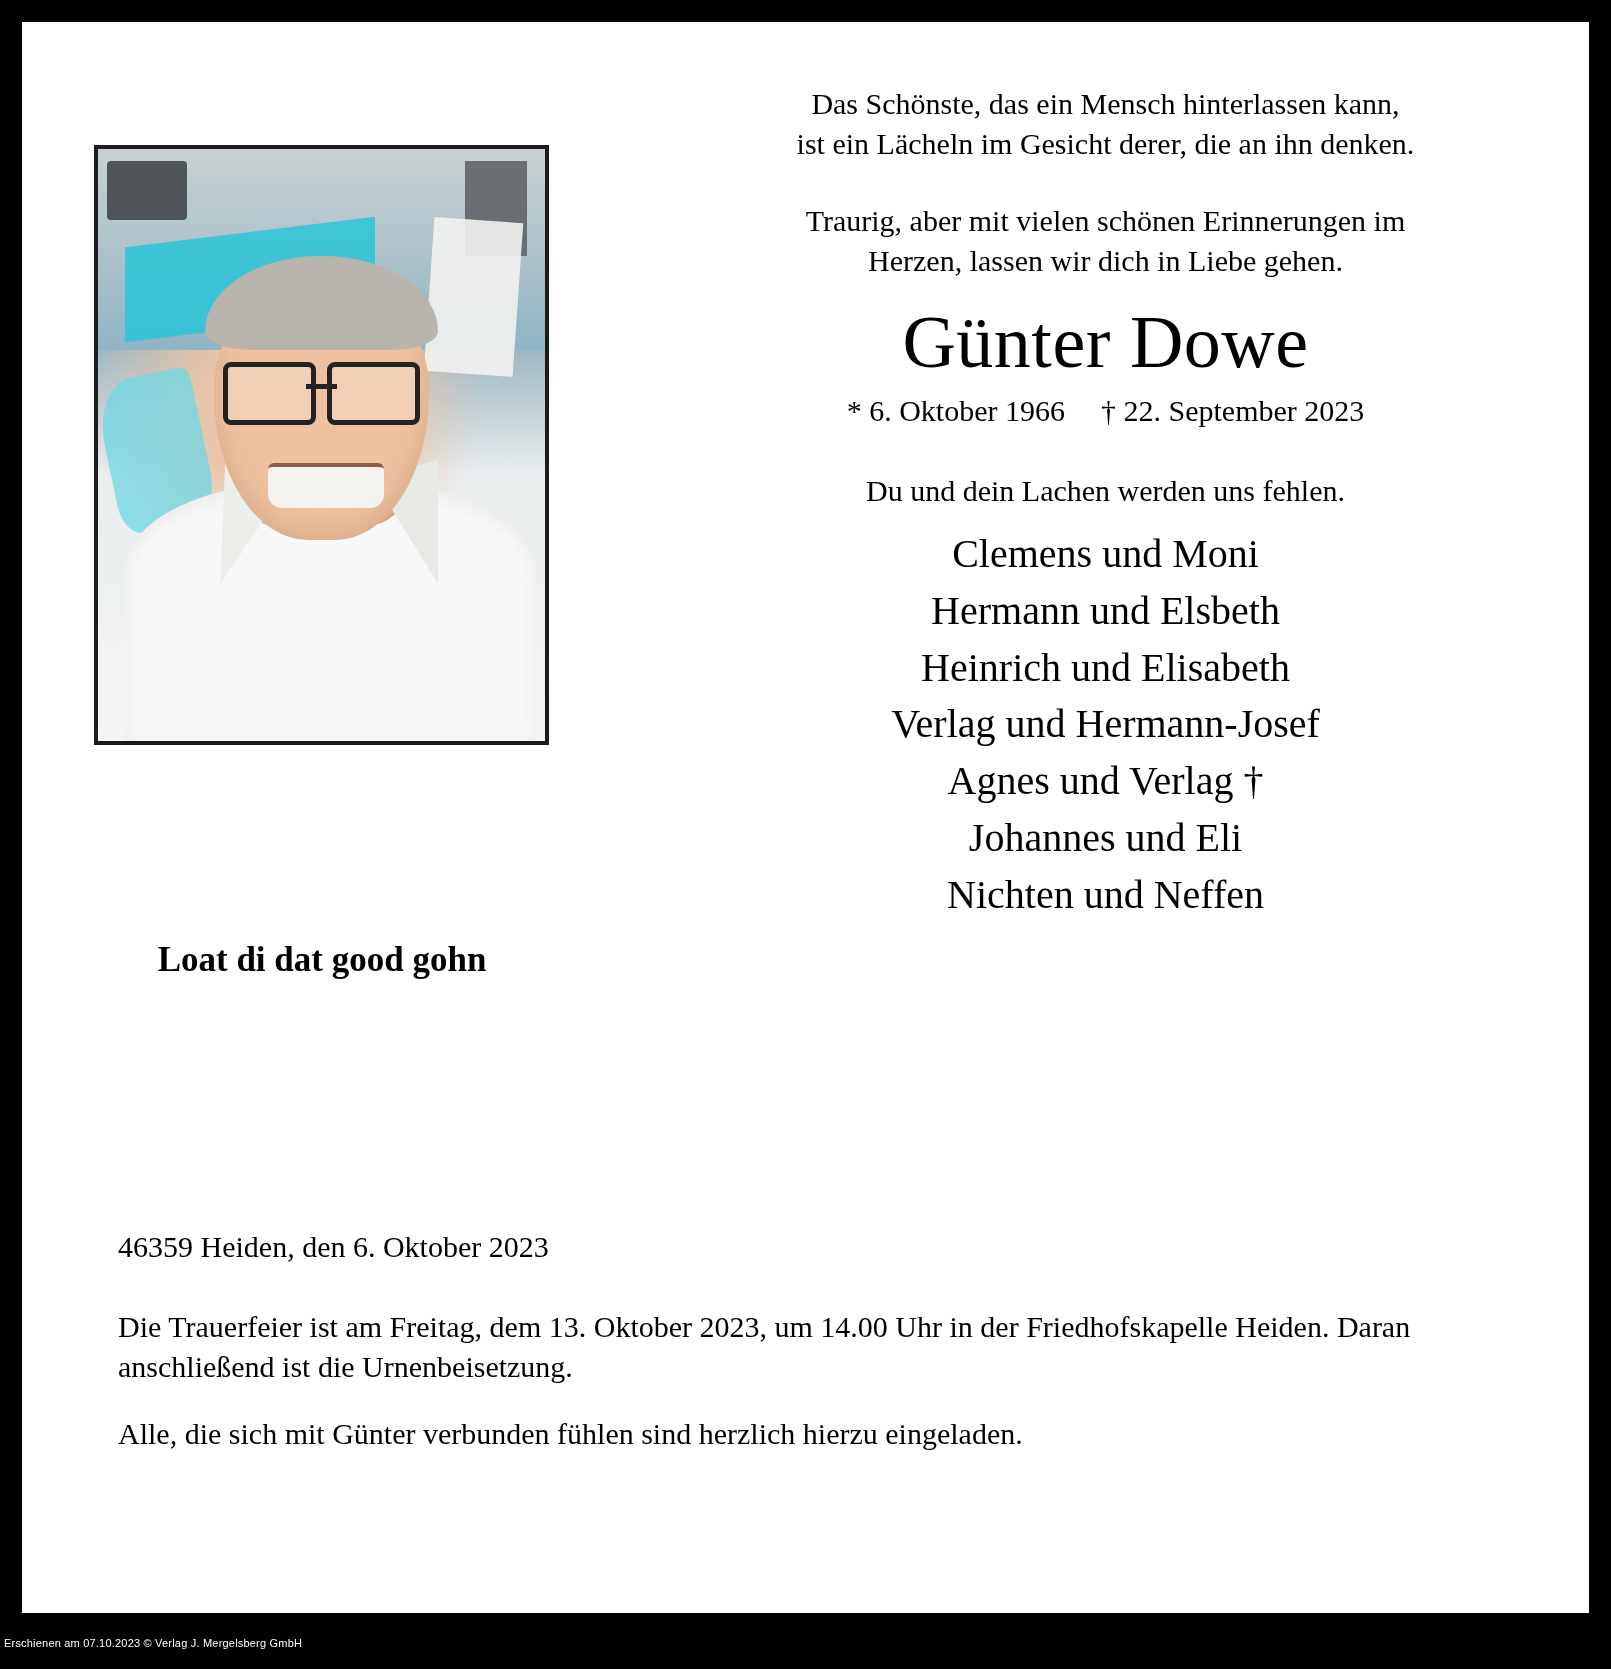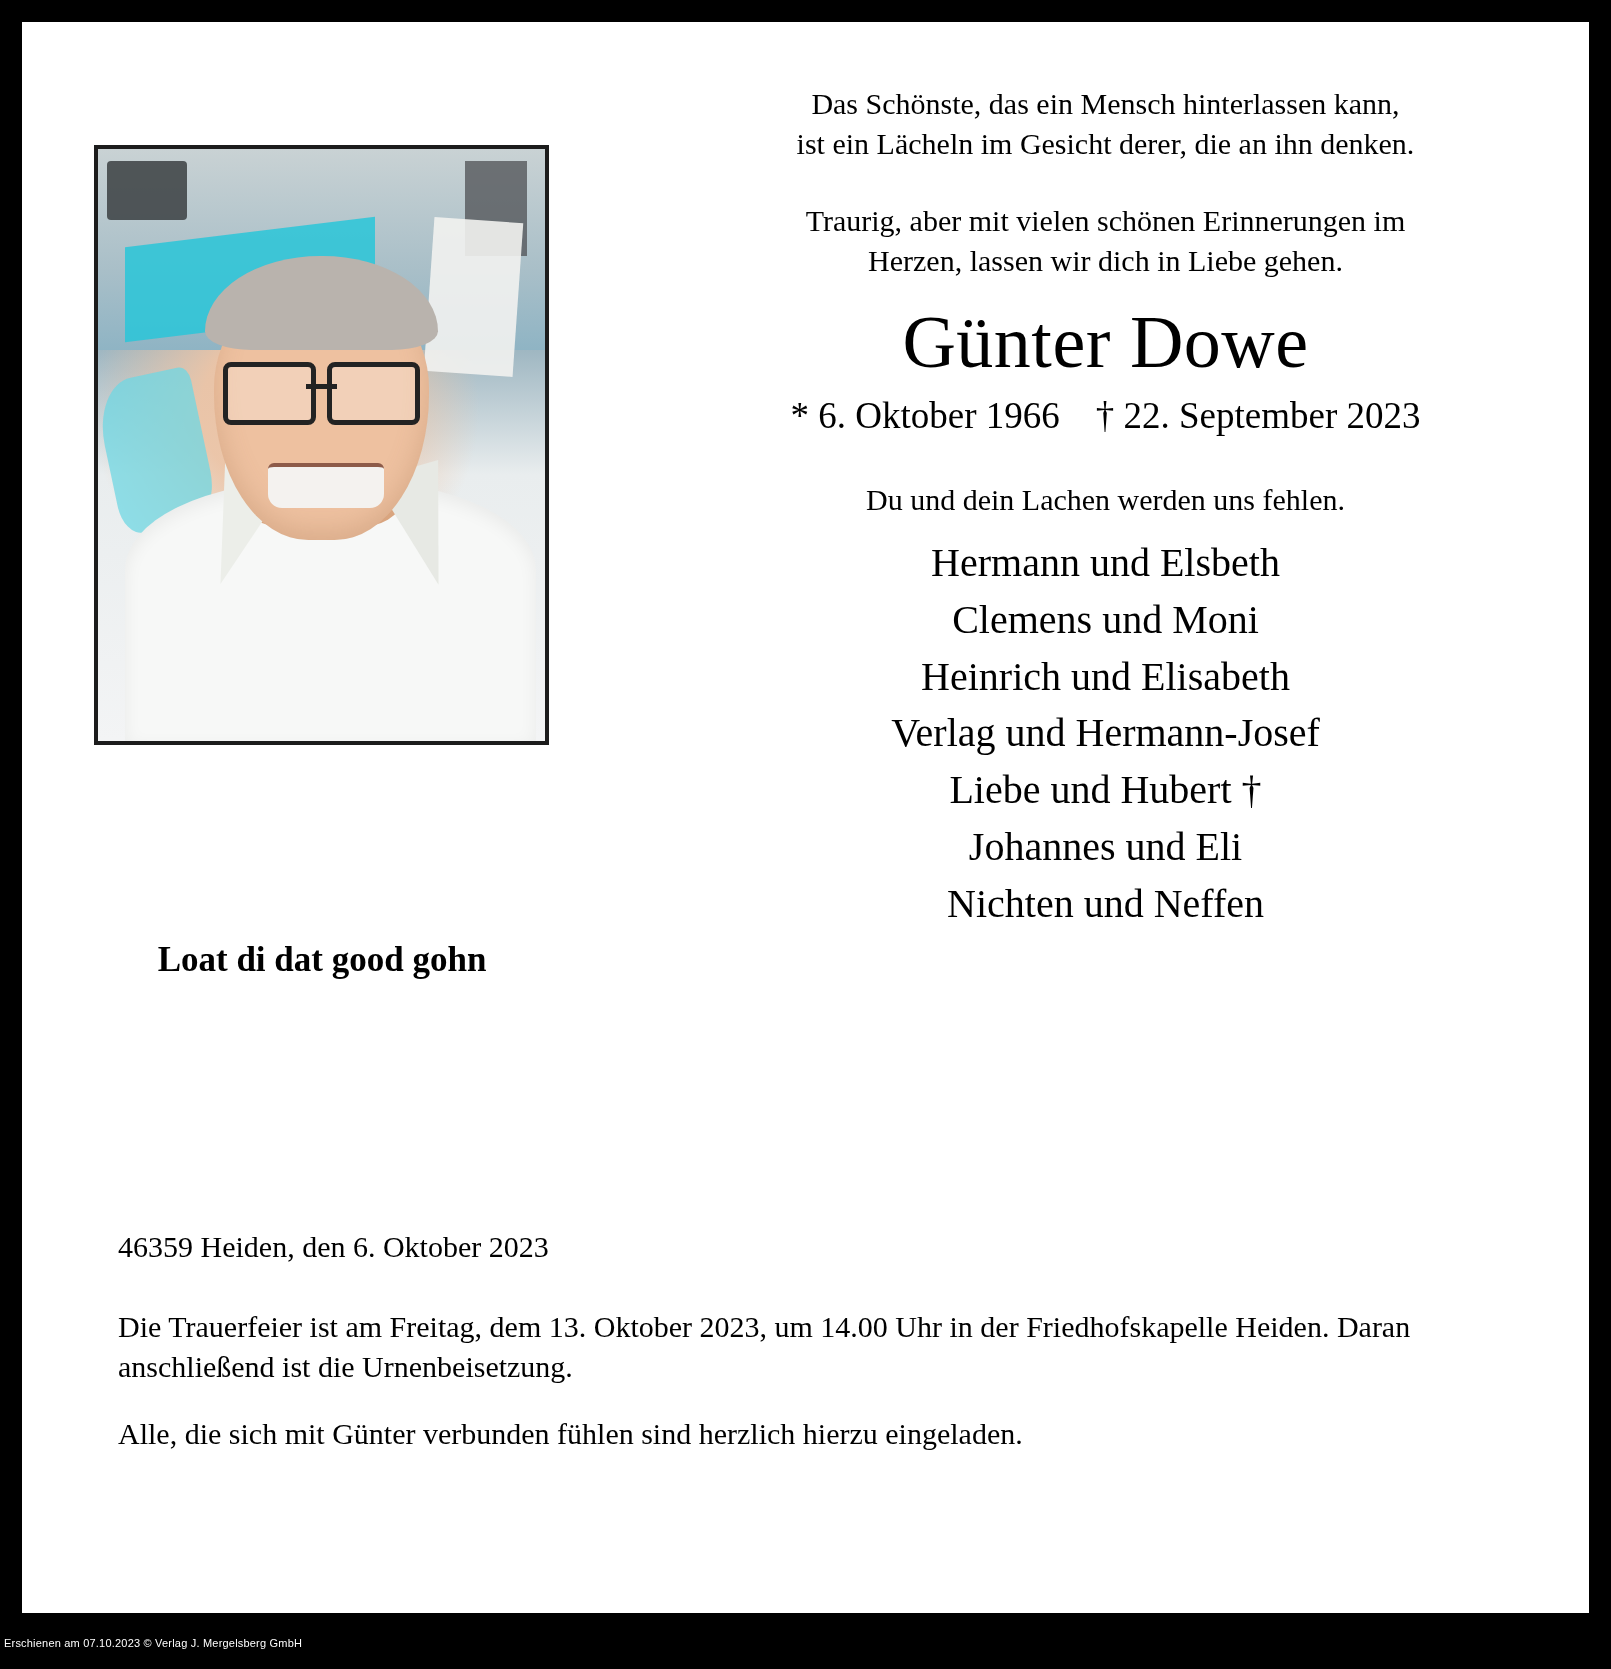--- a/index.html
+++ b/index.html
@@ -166,21 +166,21 @@
   }
   .deceased-name {
     margin-top: 24px;
     font-size: 74px;
     line-height: 1.05;
     letter-spacing: 0.5px;
     color: #000;
   }
   .dates {
     margin-top: 12px;
-    font-size: 37px;
+    font-size: 30px;
     color: #000;
   }
   .dates .birth { margin-right: 36px; }
   .farewell {
     margin-top: 46px;
     font-size: 30px;
     color: #000;
   }
   .mourners {
     margin-top: 18px;
@@ -259,25 +259,25 @@
 
       <div class="deceased-name">Günter Dowe</div>
 
       <div class="dates">
         <span class="birth">* 6. Oktober 1966</span><span class="death">† 22. September 2023</span>
       </div>
 
       <div class="farewell">Du und dein Lachen werden uns fehlen.</div>
 
       <div class="mourners">
+        <div class="mourner">Clemens und Moni</div>
         <div class="mourner">Hermann und Elsbeth</div>
-        <div class="mourner">Clemens und Moni</div>
         <div class="mourner">Heinrich und Elisabeth</div>
         <div class="mourner">Verlag und Hermann-Josef</div>
-        <div class="mourner">Liebe und Hubert †</div>
+        <div class="mourner">Agnes und Verlag †</div>
         <div class="mourner">Johannes und Eli</div>
         <div class="mourner">Nichten und Neffen</div>
       </div>
     </div>
 
     <div class="footer">
       <p class="place-date">46359 Heiden, den 6. Oktober 2023</p>
       <p>Die Trauerfeier ist am Freitag, dem 13. Oktober 2023, um 14.00 Uhr in der Friedhofskapelle Heiden. Daran anschließend ist die Urnenbeisetzung.</p>
       <p>Alle, die sich mit Günter verbunden fühlen sind herzlich hierzu eingeladen.</p>
     </div>

